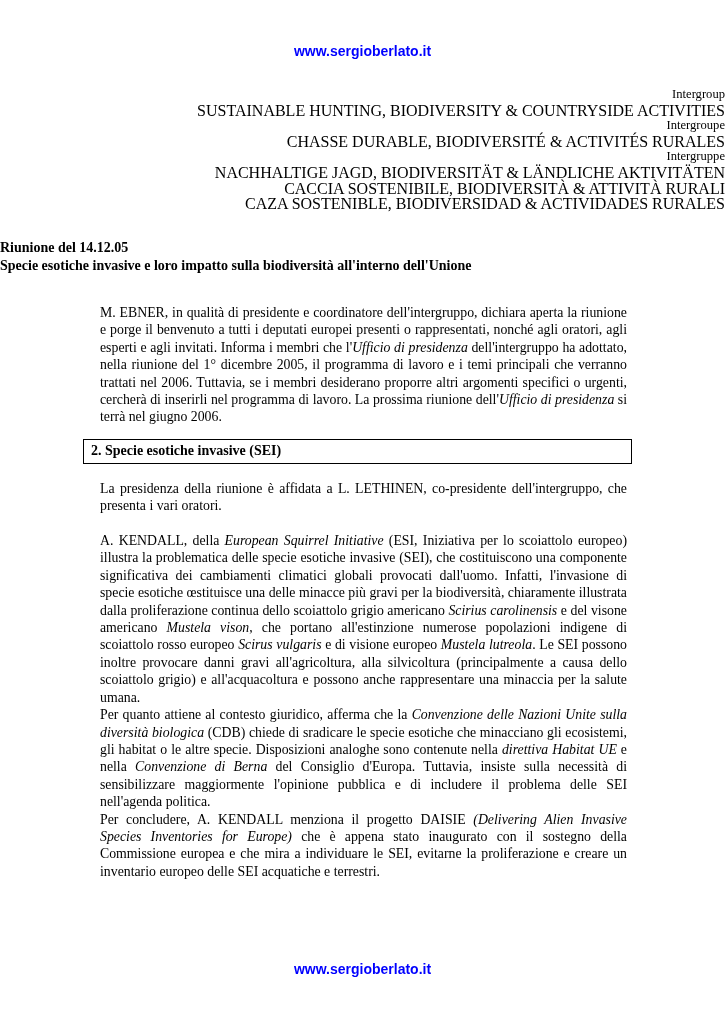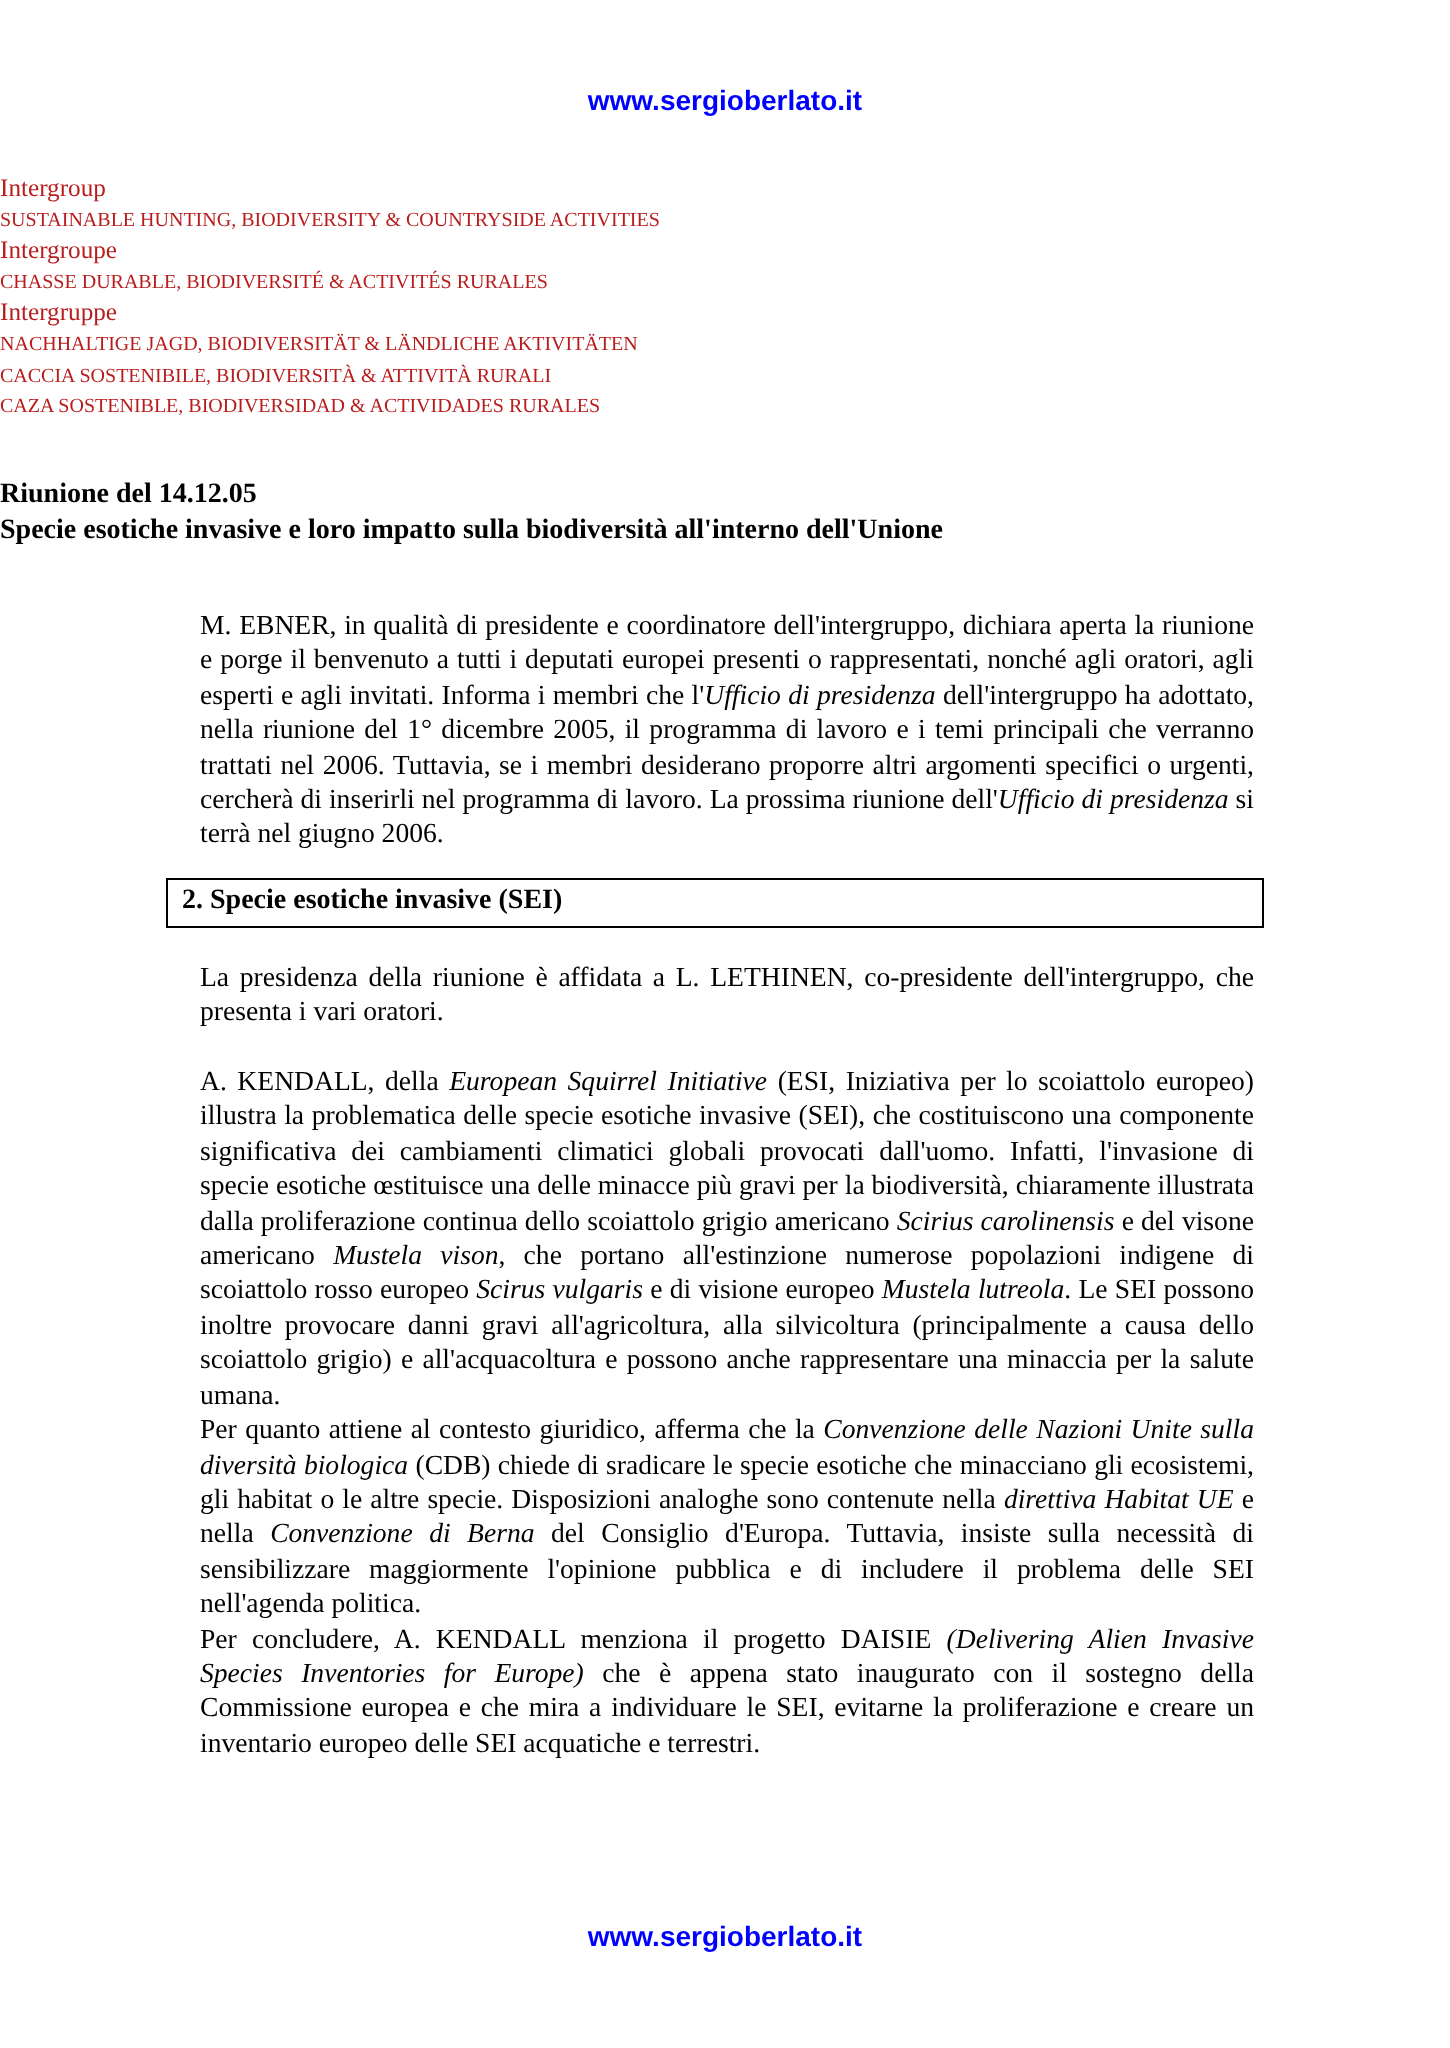--- a/index.html
+++ b/index.html
@@ -19,27 +19,27 @@
     font-size:14px;
     color:#0000FF;
     text-decoration:none;
     cursor:pointer;
   }
   .header-link { position:absolute; top:42px; left:0; width:100%; text-align:center; }
   .footer-link { position:absolute; top:960px; left:0; width:100%; text-align:center; }
 
   .intergroup {
     position:absolute; top:87px; left:0; width:100%;
-    text-align:left;
-    color:#b91c1c;
+    text-align:right;
+    color:#000000;
     font-size:12.6px;
     line-height:15.6px;
   }
   .ig-label { font-size:12.6px; }
-  .ig-title { font-size:10px; }
+  .ig-title { font-size:16px; }
 
   .doc-title {
     position:absolute; top:239px; left:0; width:100%;
     text-align:left;
     font-weight:bold;
     font-size:14px;
     line-height:18px;
   }
 
   .content {

